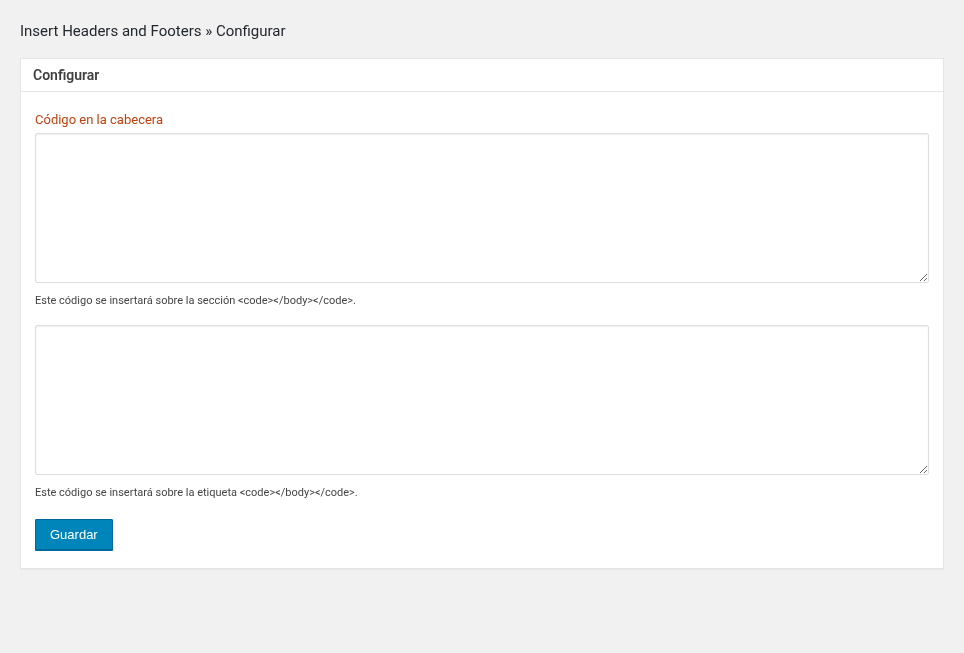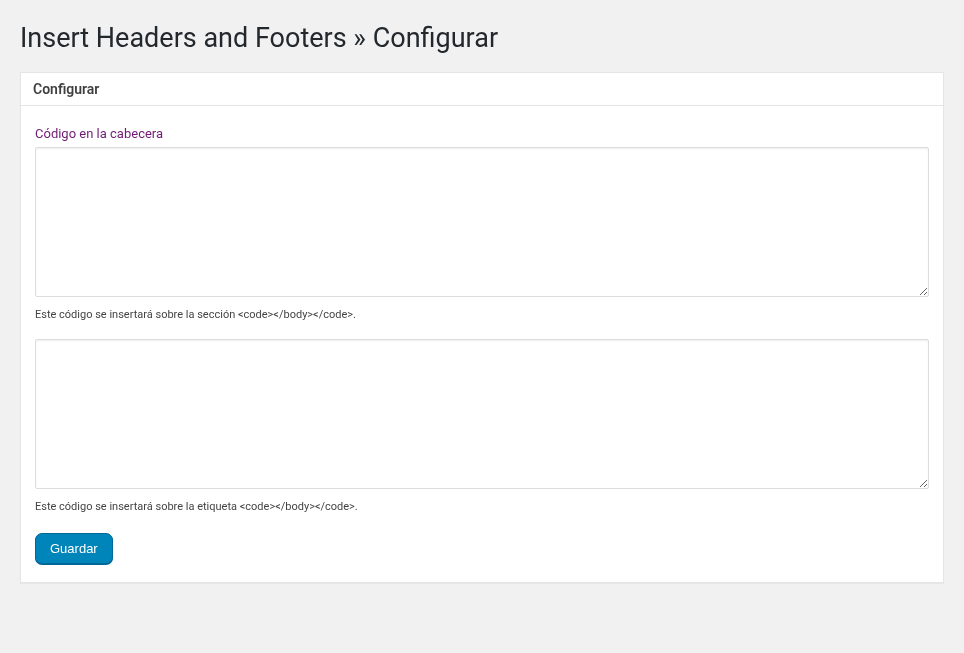--- a/index.html
+++ b/index.html
@@ -8,21 +8,21 @@
       padding: 0;
     }
     body {
       font-family: -apple-system, BlinkMacSystemFont, "Segoe UI", Roboto, Oxygen-Sans, Ubuntu, Cantarell, "Helvetica Neue", sans-serif;
       background-color: #f1f1f1;
       color: #444;
       font-size: 13px;
       padding: 10px 20px 40px 20px;
     }
     h1.page-title {
-      font-size: 27px;
+      font-size: 15px;
       font-weight: 400;
       color: #23282d;
       margin: 12px 0 18px 0;
     }
     .postbox {
       background: #fff;
       border: 1px solid #e5e5e5;
       box-shadow: 0 1px 1px rgba(0,0,0,0.04);
     }
     .postbox-header {
@@ -36,21 +36,21 @@
     }
     .inside {
       padding: 10px 14px 18px 14px;
     }
     .field {
       margin-top: 10px;
     }
     .field label {
       display: block;
       font-size: 13px;
-      color: #701a75;
+      color: #c2410c;
       margin-bottom: 6px;
     }
     textarea.code-area {
       width: 100%;
       height: 150px;
       border: 1px solid #ddd;
       border-radius: 2px;
       padding: 6px;
       font-family: Consolas, Monaco, monospace;
       font-size: 13px;
@@ -66,21 +66,21 @@
       margin-bottom: 18px;
     }
     .button-primary {
       display: inline-block;
       background: #0085ba;
       border: 1px solid #006799;
       color: #fff;
       font-size: 13px;
       line-height: 1;
       padding: 8px 14px;
-      border-radius: 7px;
+      border-radius: 1px;
       cursor: pointer;
       box-shadow: 0 1px 0 #006799;
       margin-top: 2px;
     }
   </style>
 </head>
 <body>
 
 <h1 class="page-title">Insert Headers and Footers » Configurar</h1>
 

